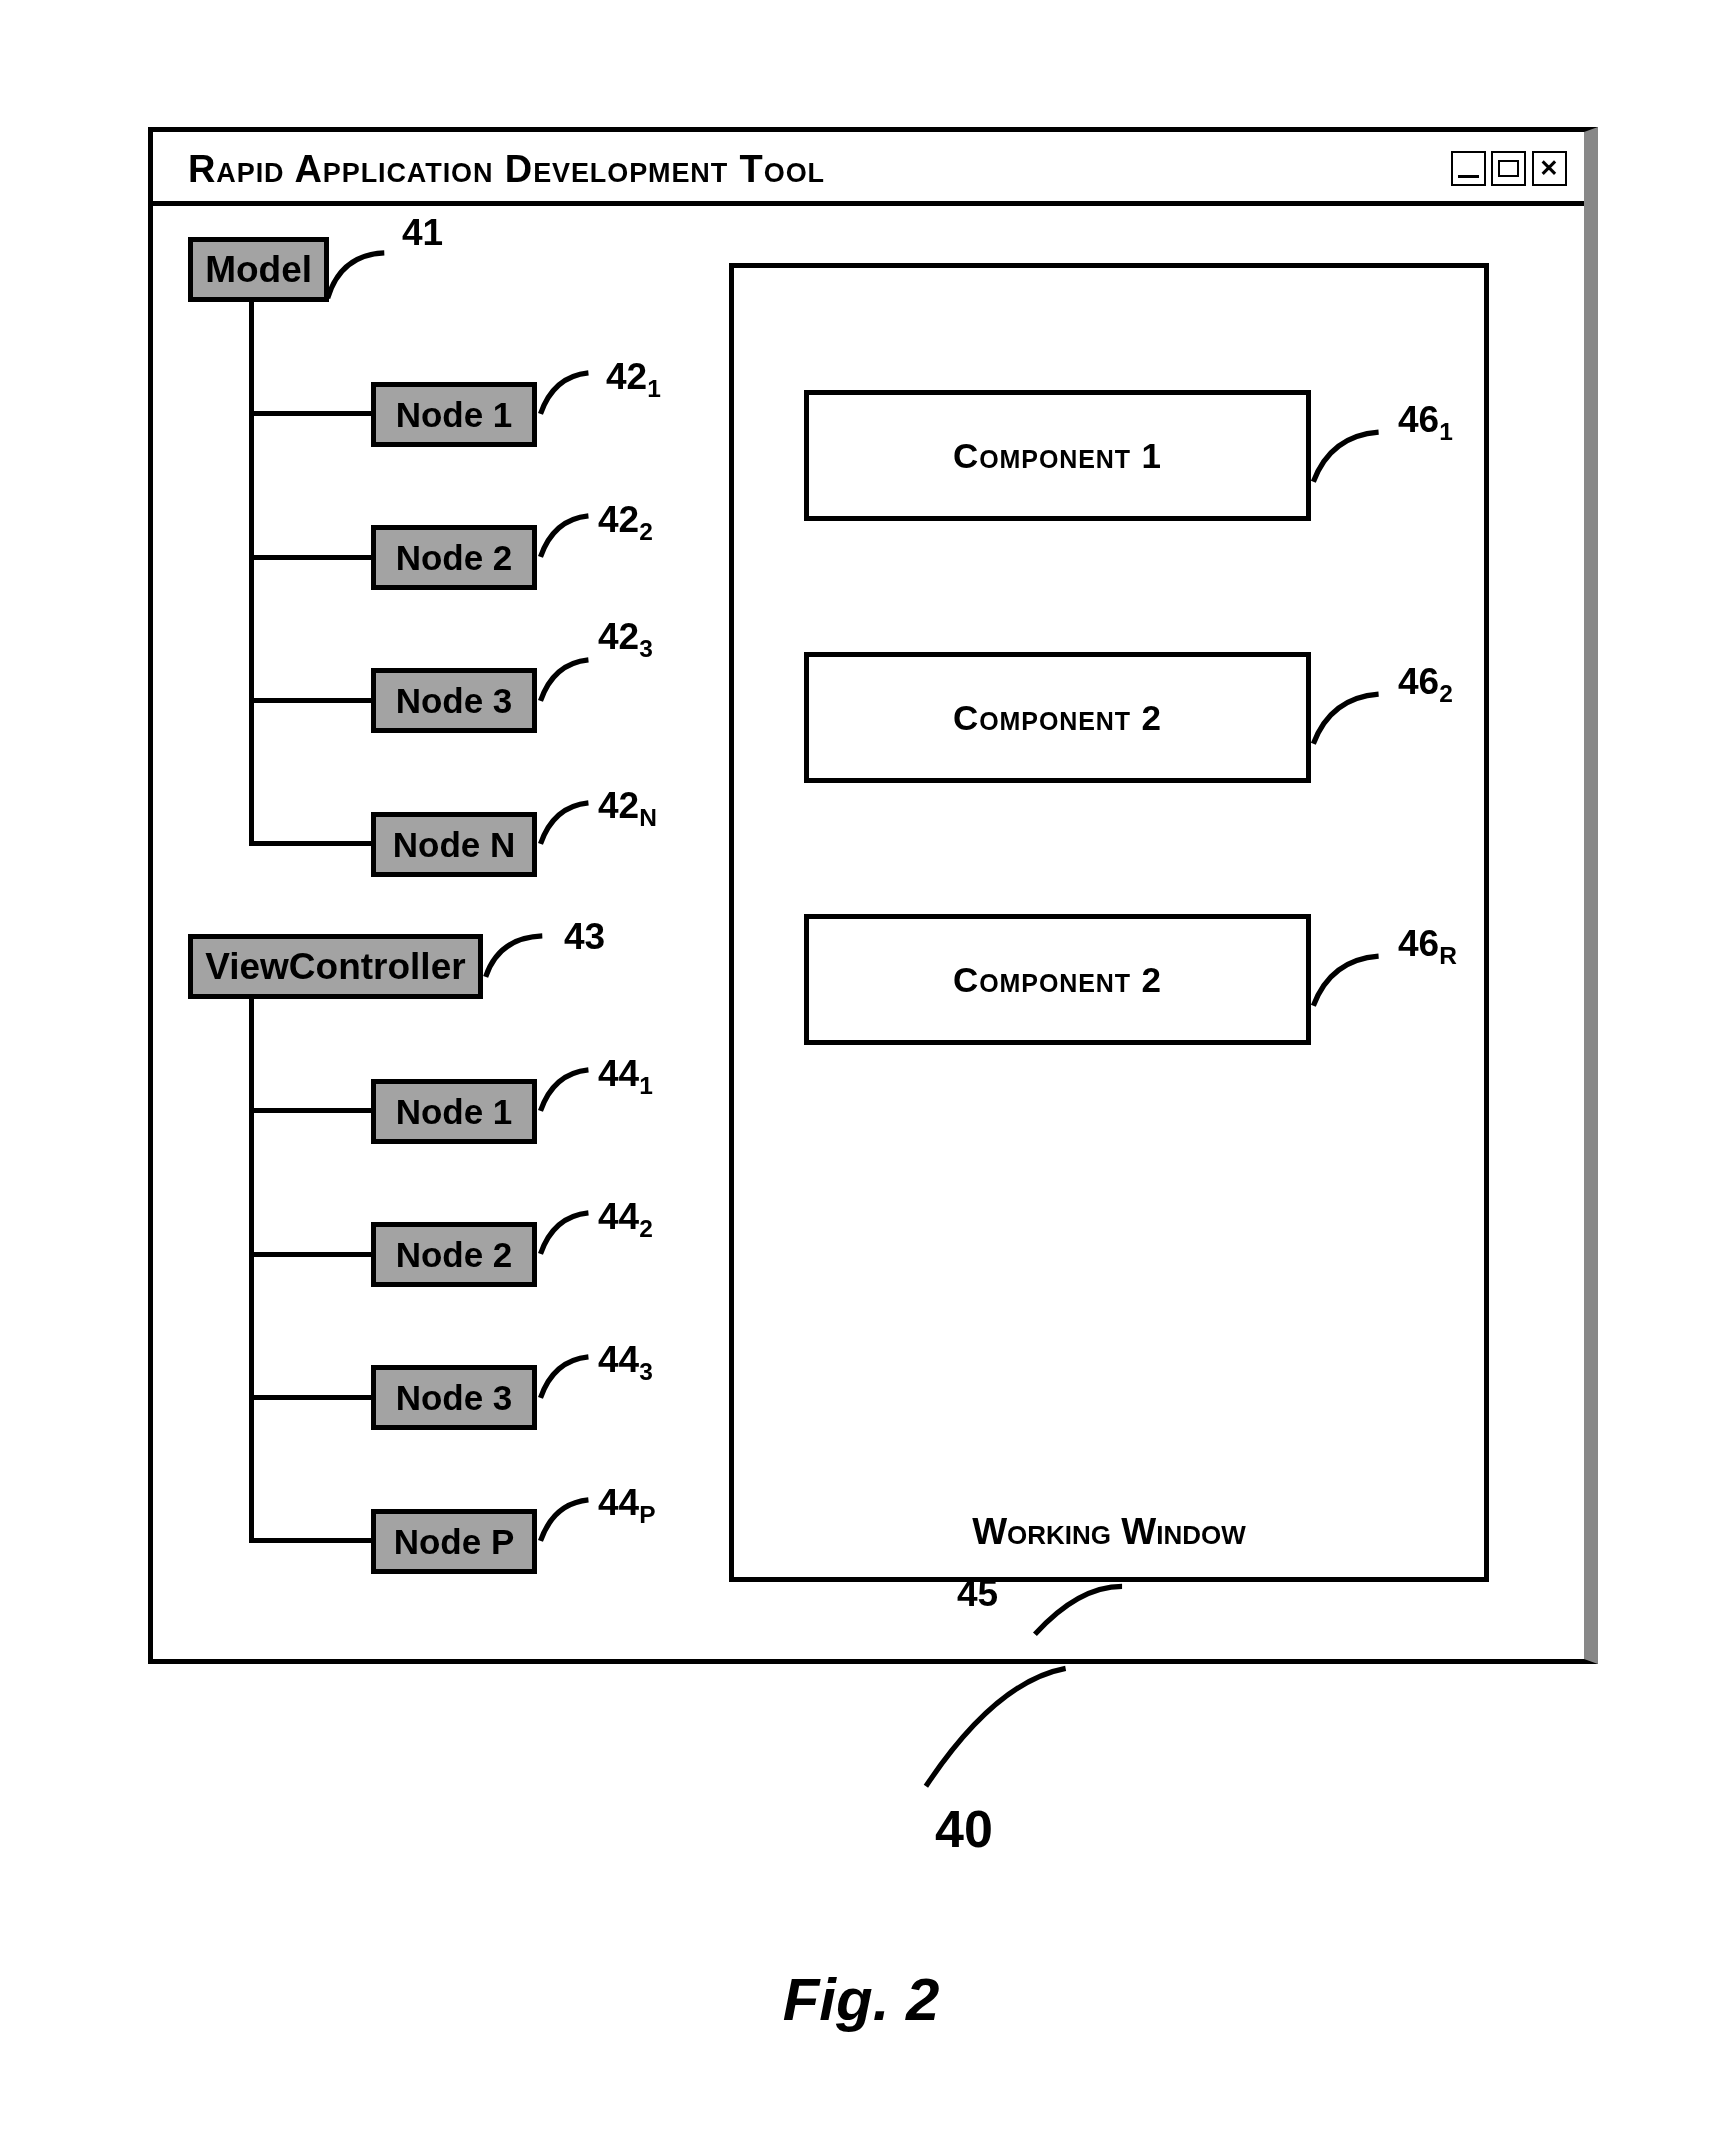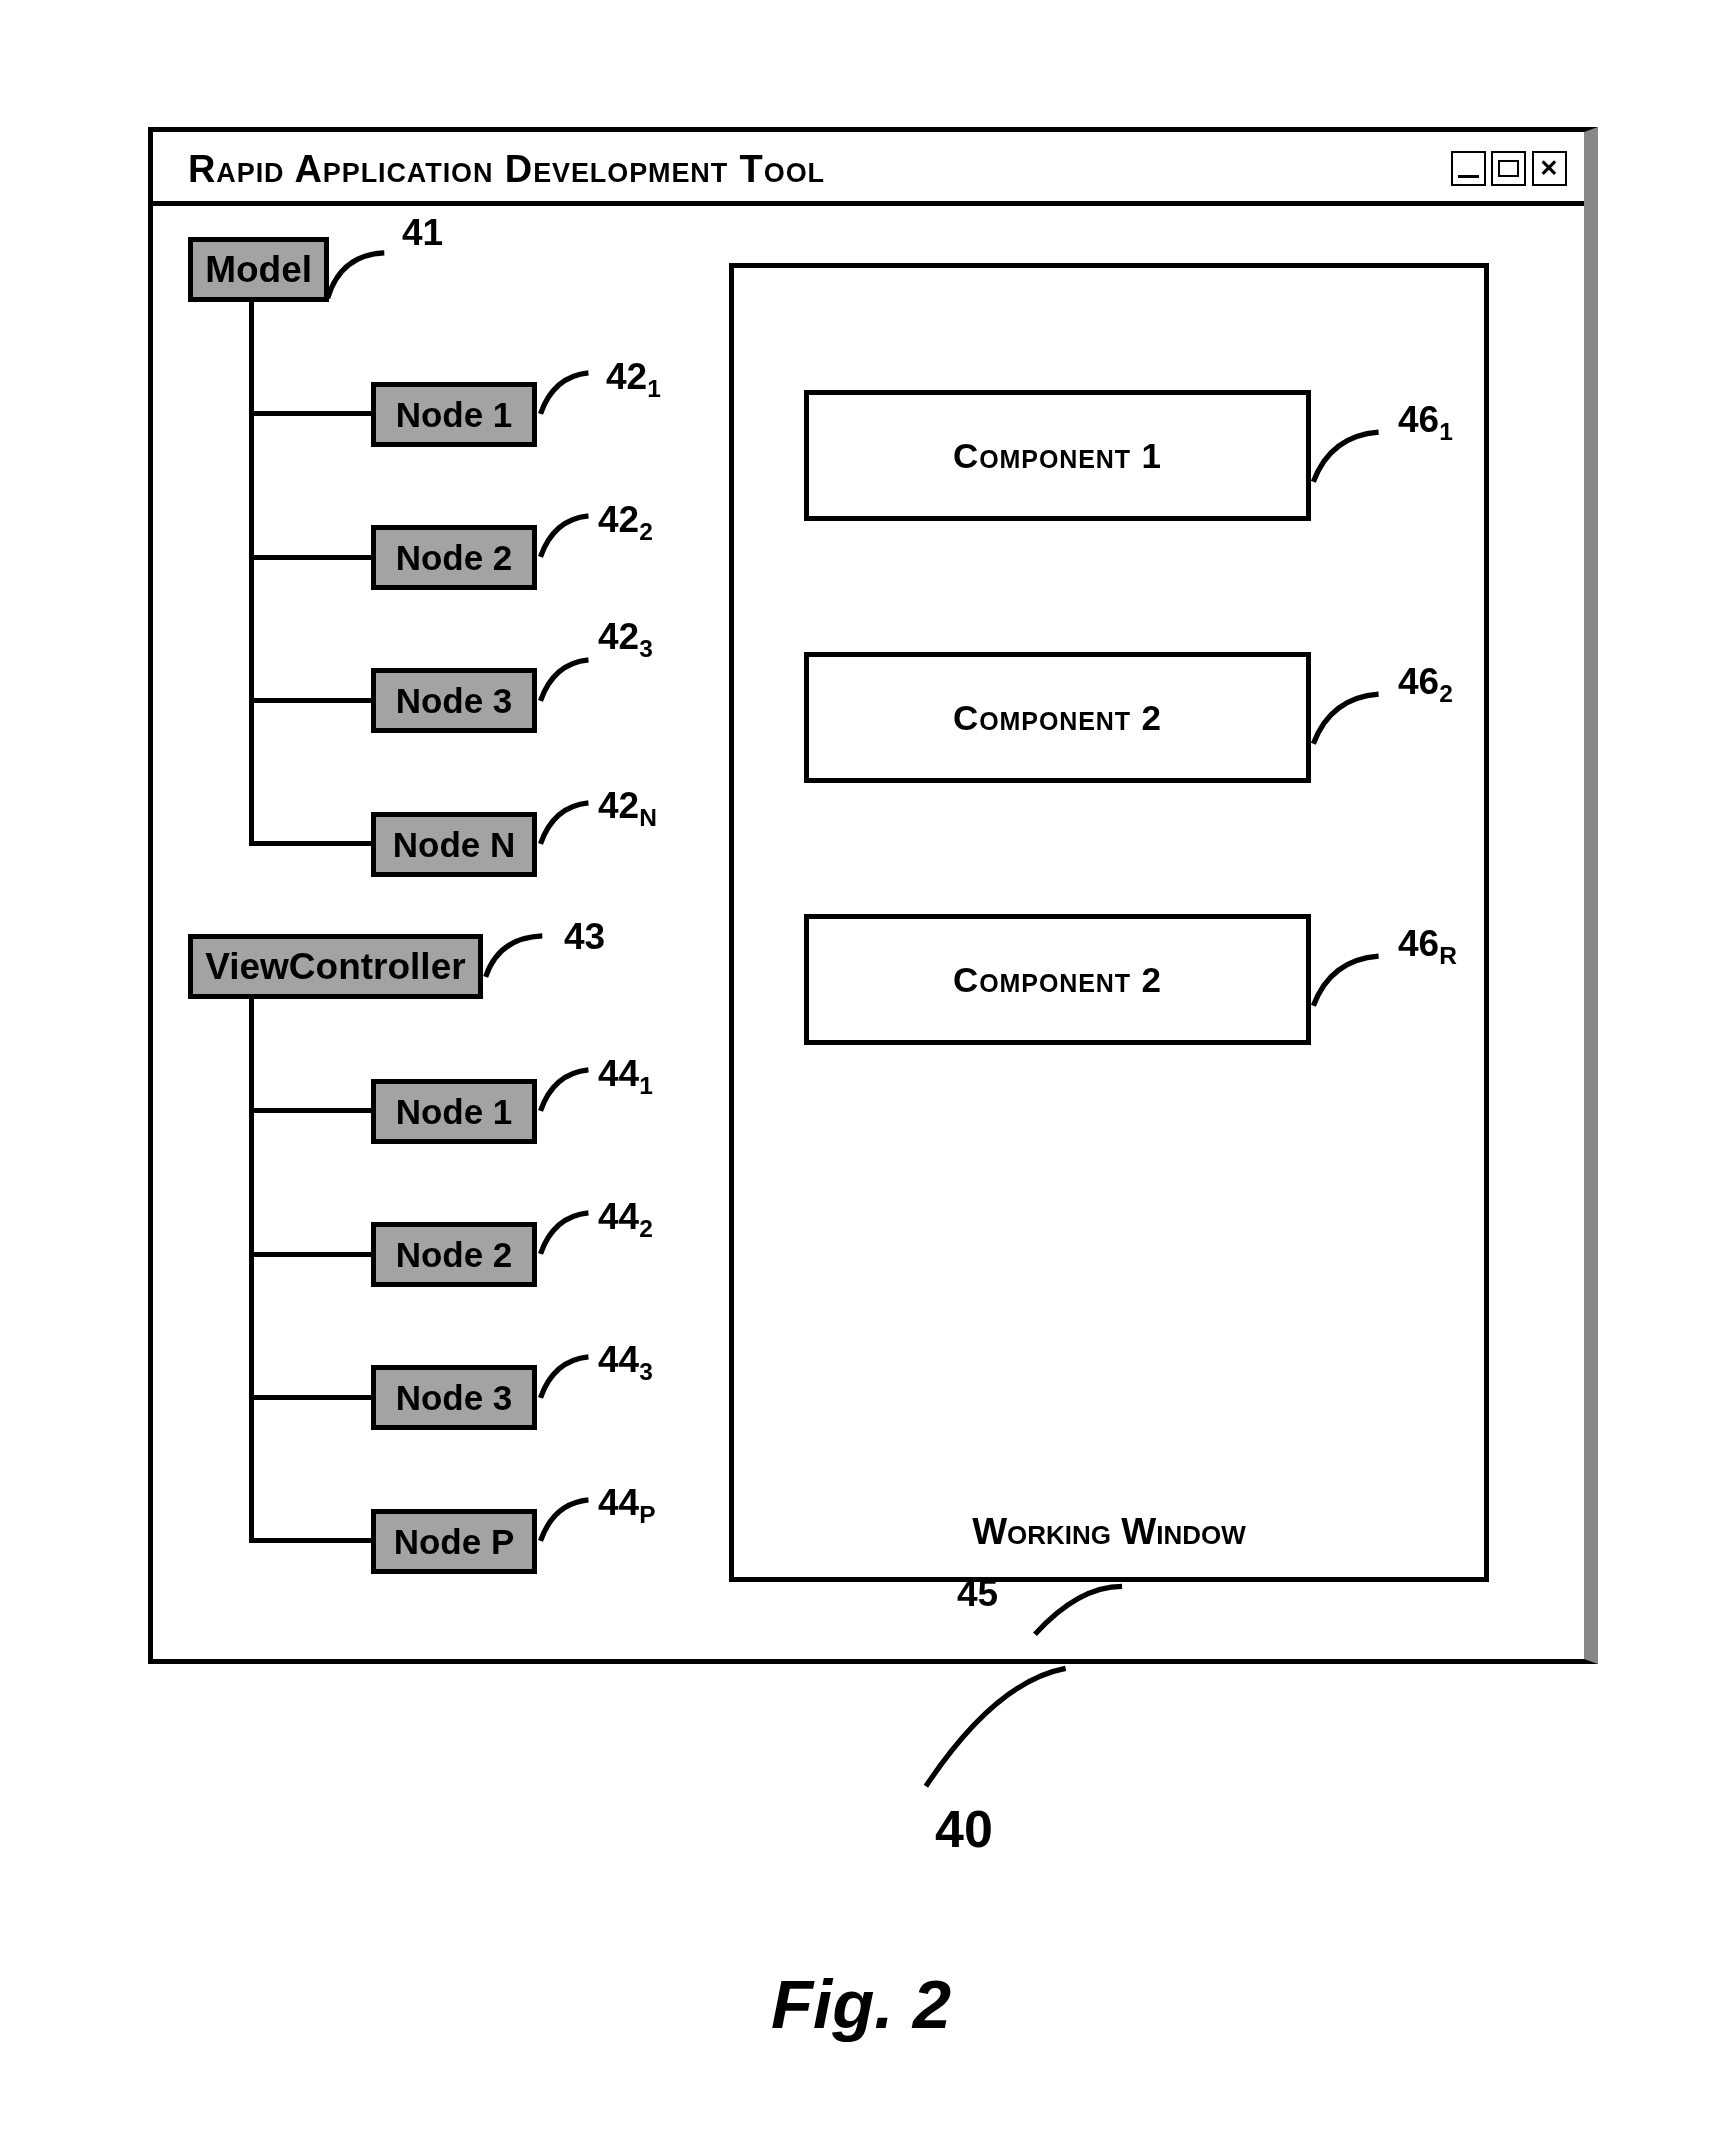--- a/index.html
+++ b/index.html
@@ -126,21 +126,21 @@
     font-weight: bold;
     font-variant: small-caps;
     letter-spacing: 0.9px;
   }
 
   .figcaption {
     position: absolute;
     left: 0;
     width: 1722px;
     text-align: center;
-    font-size: 69px;
+    font-size: 60px;
     font-weight: bold;
     font-style: italic;
   }
 
   .connector-line {
     position: absolute;
     background: #000;
   }
 
   .callout-svg {

